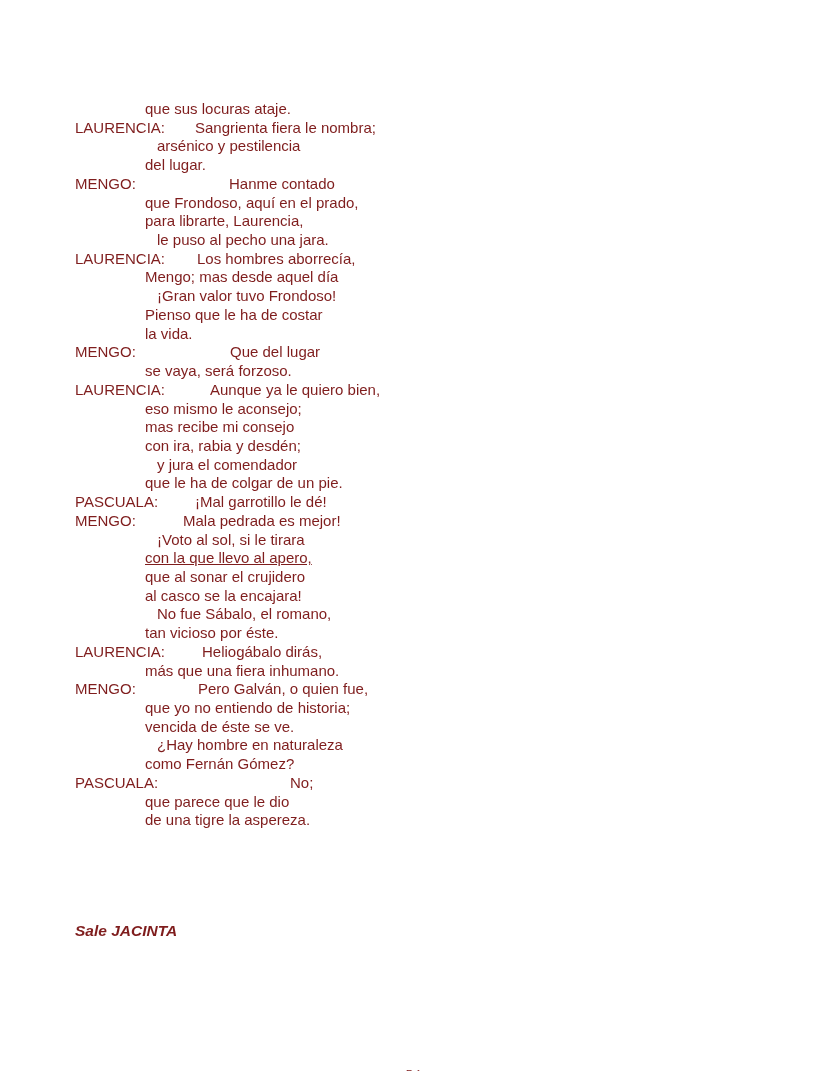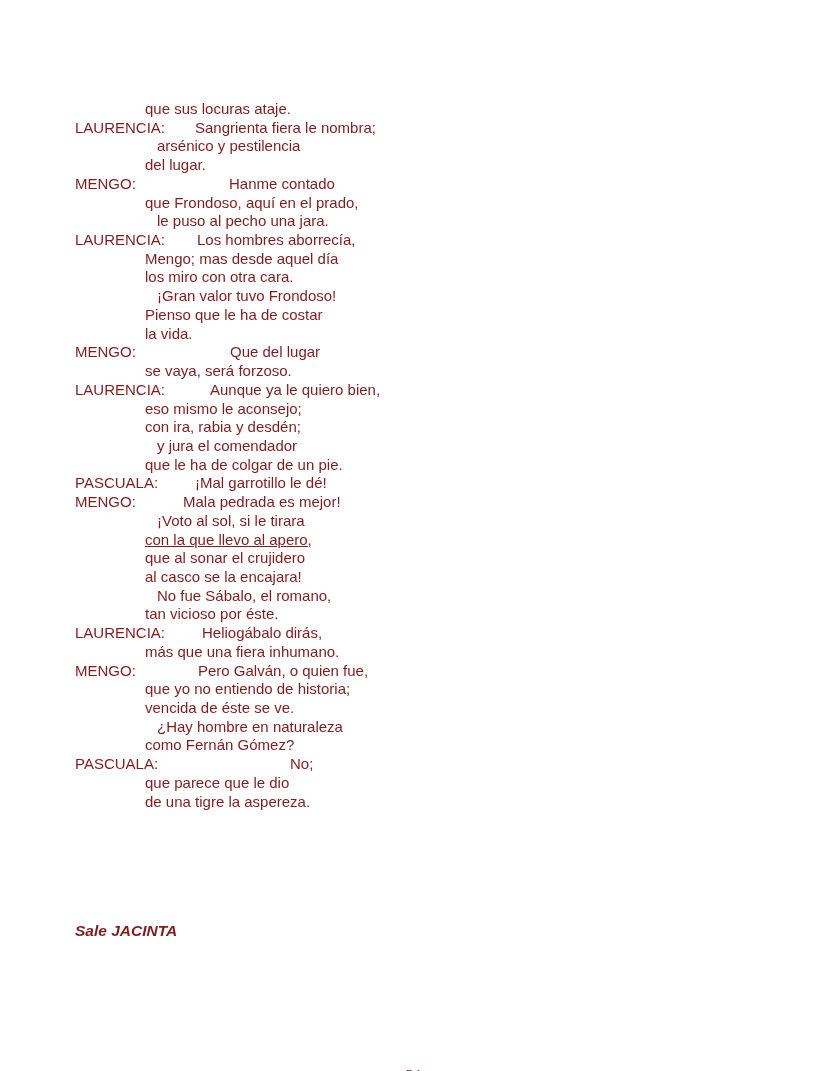--- a/index.html
+++ b/index.html
@@ -81,33 +81,33 @@
         <span class="verse" style="left: 145px;">del lugar.</span>
       </div>
       <div class="line">
         <span class="speaker">MENGO:</span>
         <span class="verse" style="left: 229px;">Hanme contado</span>
       </div>
       <div class="line">
         <span class="verse" style="left: 145px;">que Frondoso, aquí en el prado,</span>
       </div>
       <div class="line">
+        <span class="verse" style="left: 145px;">para librarte, Laurencia,</span>
+      </div>
+      <div class="line">
         <span class="verse" style="left: 157px;">le puso al pecho una jara.</span>
       </div>
       <div class="line">
         <span class="speaker">LAURENCIA:</span>
         <span class="verse" style="left: 197px;">Los hombres aborrecía,</span>
       </div>
       <div class="line">
         <span class="verse" style="left: 145px;">Mengo; mas desde aquel día</span>
       </div>
       <div class="line">
-        <span class="verse" style="left: 145px;">los miro con otra cara.</span>
-      </div>
-      <div class="line">
         <span class="verse" style="left: 157px;">¡Gran valor tuvo Frondoso!</span>
       </div>
       <div class="line">
         <span class="verse" style="left: 145px;">Pienso que le ha de costar</span>
       </div>
       <div class="line">
         <span class="verse" style="left: 145px;">la vida.</span>
       </div>
       <div class="line">
         <span class="speaker">MENGO:</span>
@@ -115,20 +115,23 @@
       </div>
       <div class="line">
         <span class="verse" style="left: 145px;">se vaya, será forzoso.</span>
       </div>
       <div class="line">
         <span class="speaker">LAURENCIA:</span>
         <span class="verse" style="left: 210px;">Aunque ya le quiero bien,</span>
       </div>
       <div class="line">
         <span class="verse" style="left: 145px;">eso mismo le aconsejo;</span>
+      </div>
+      <div class="line">
+        <span class="verse" style="left: 145px;">mas recibe mi consejo</span>
       </div>
       <div class="line">
         <span class="verse" style="left: 145px;">con ira, rabia y desdén;</span>
       </div>
       <div class="line">
         <span class="verse" style="left: 157px; text-align: center;">y jura el comendador</span>
       </div>
       <div class="line">
         <span class="verse" style="left: 145px;">que le ha de colgar de un pie.</span>
       </div>

